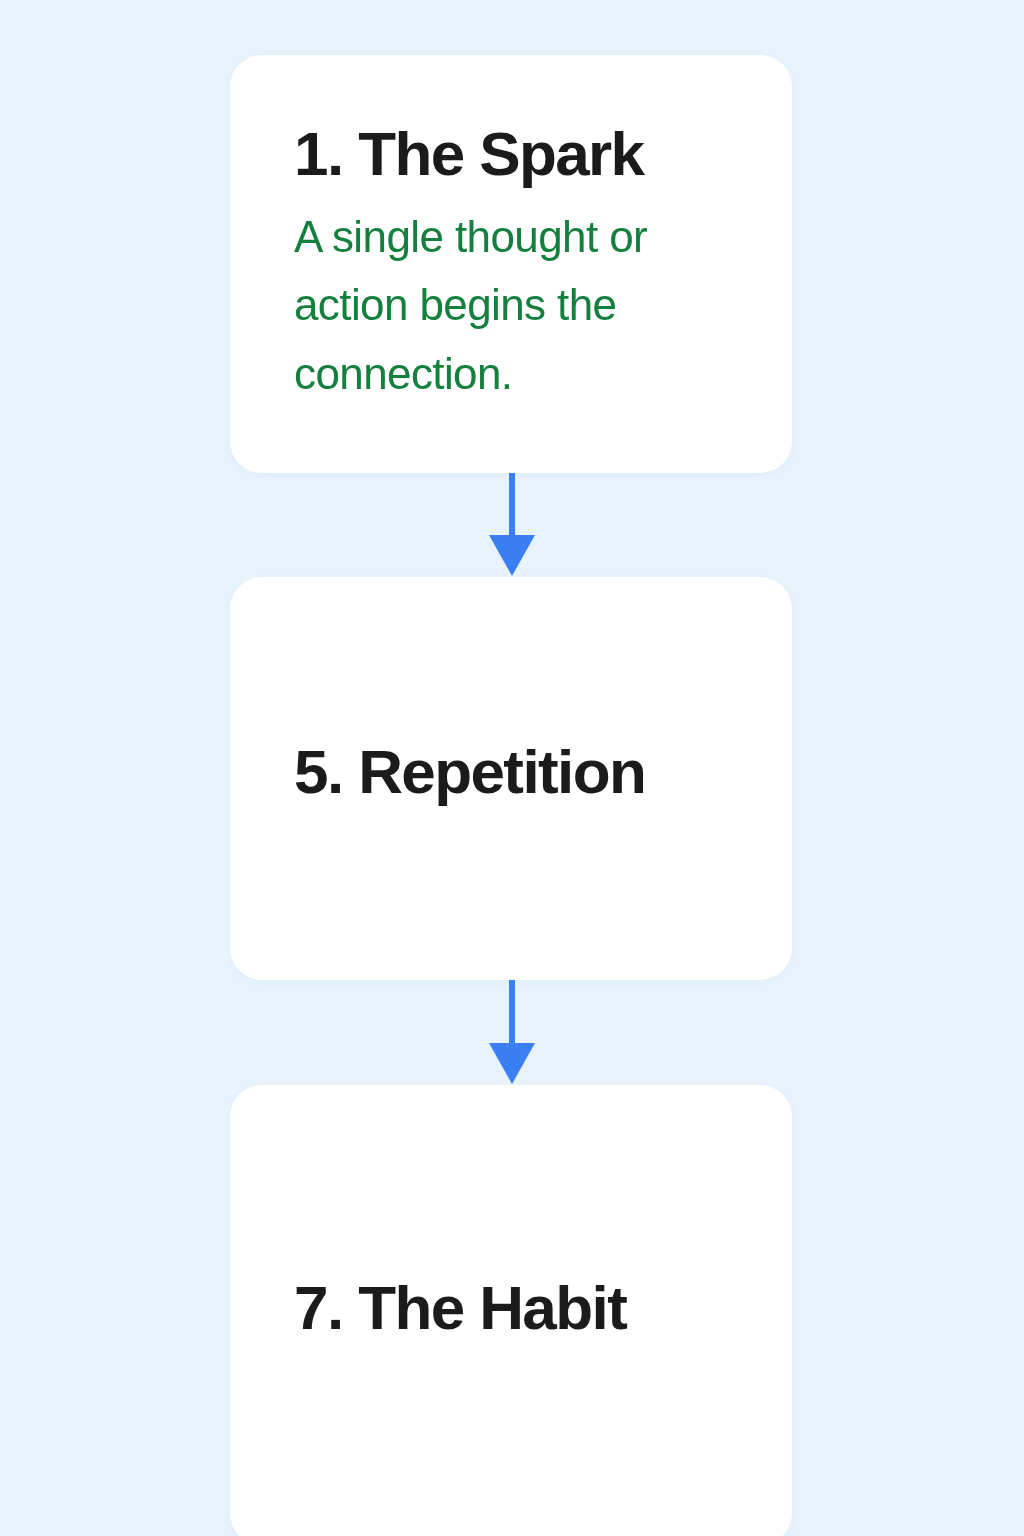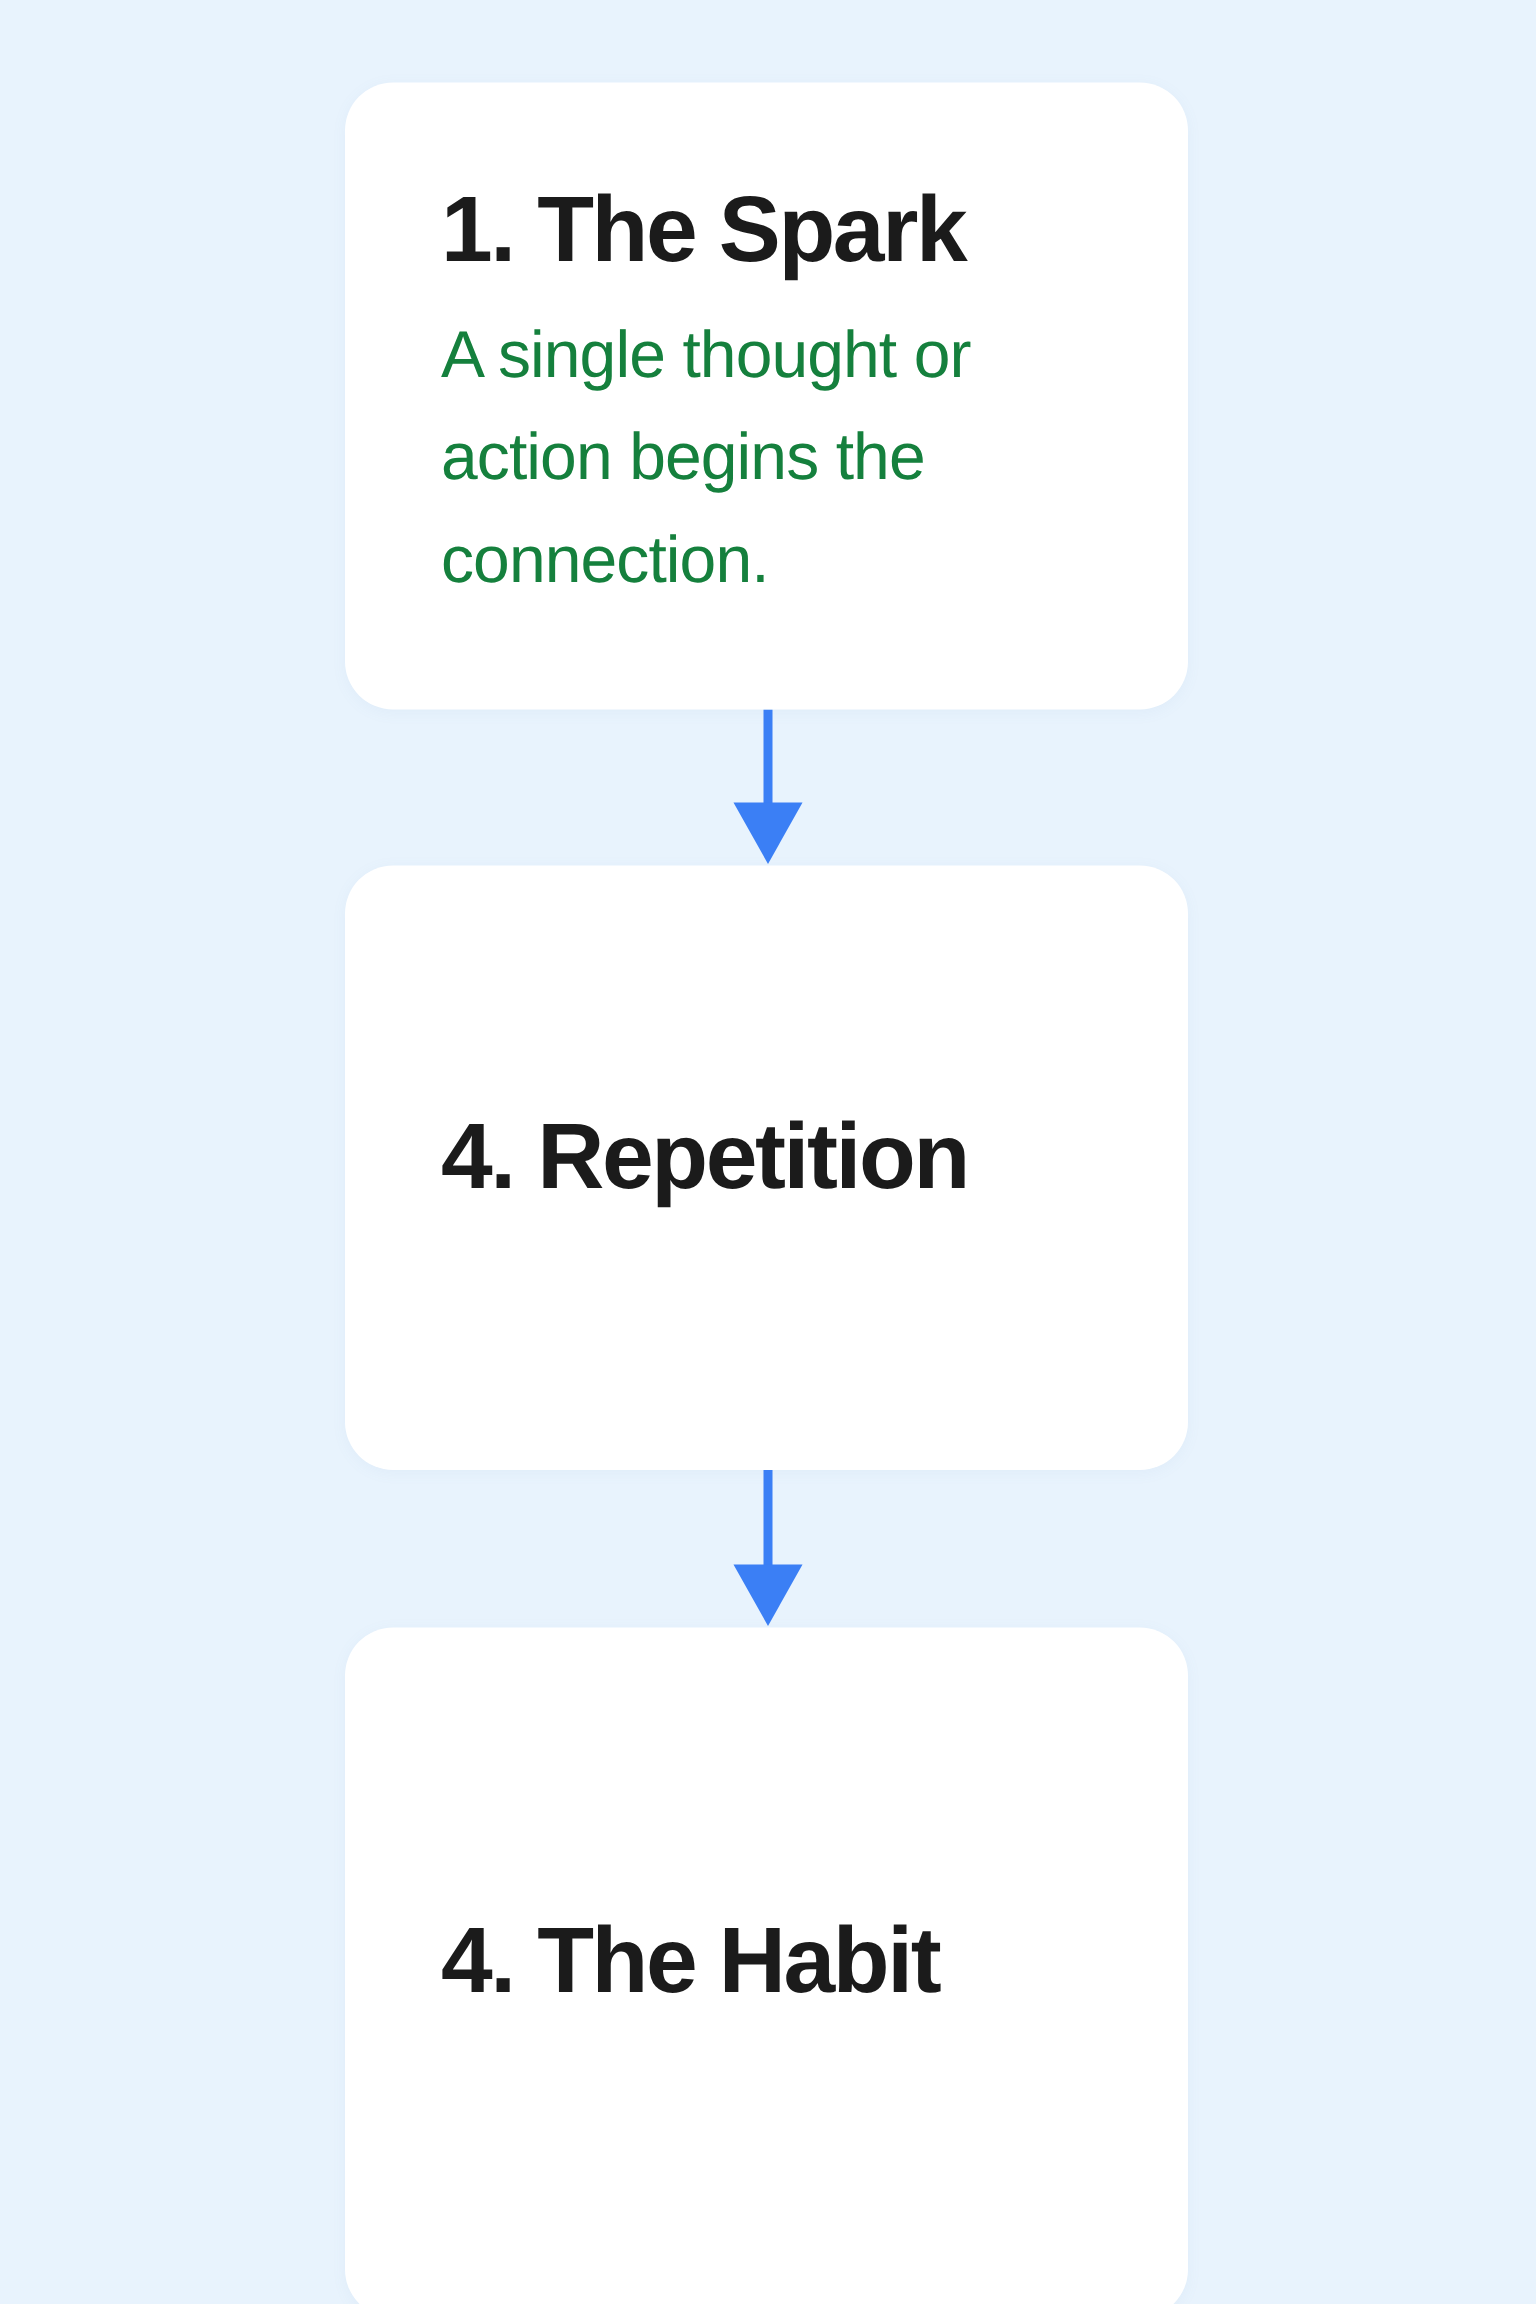--- a/index.html
+++ b/index.html
@@ -91,27 +91,27 @@
   </div>
 
   <div class="connector connector-1">
     <svg class="arrow-svg" width="48" height="104" viewBox="0 0 48 104">
       <rect x="21" y="0" width="6" height="70" fill="#3b7ff5"></rect>
       <polygon points="1,62 47,62 24,103" fill="#3b7ff5"></polygon>
     </svg>
   </div>
 
   <div class="card card-2">
-    <div class="card-title">4. Repetition</div>
+    <div class="card-title">5. Repetition</div>
   </div>
 
   <div class="connector connector-2">
     <svg class="arrow-svg" width="48" height="105" viewBox="0 0 48 105">
       <rect x="21" y="0" width="6" height="71" fill="#3b7ff5"></rect>
       <polygon points="1,63 47,63 24,104" fill="#3b7ff5"></polygon>
     </svg>
   </div>
 
   <div class="card card-3">
-    <div class="card-title">4. The Habit</div>
+    <div class="card-title">7. The Habit</div>
   </div>
 
 </div>
 
 </body></html>

